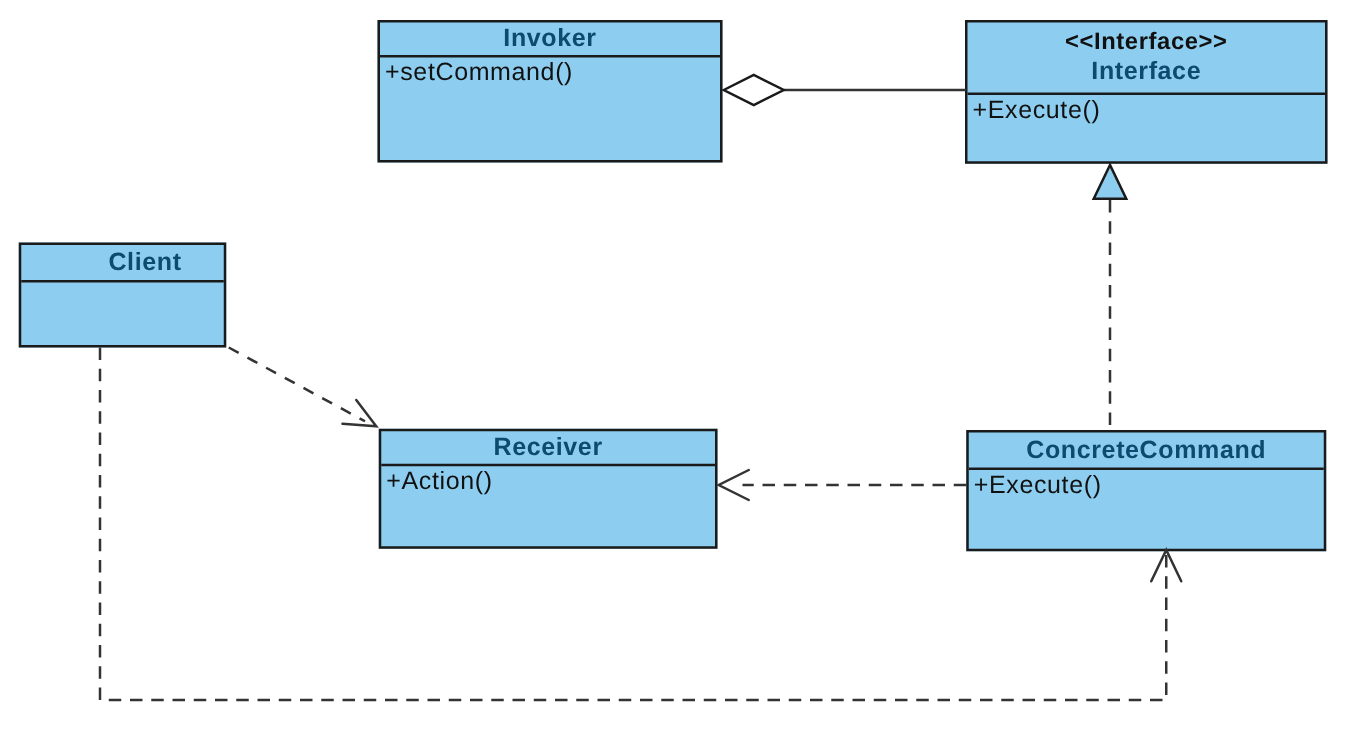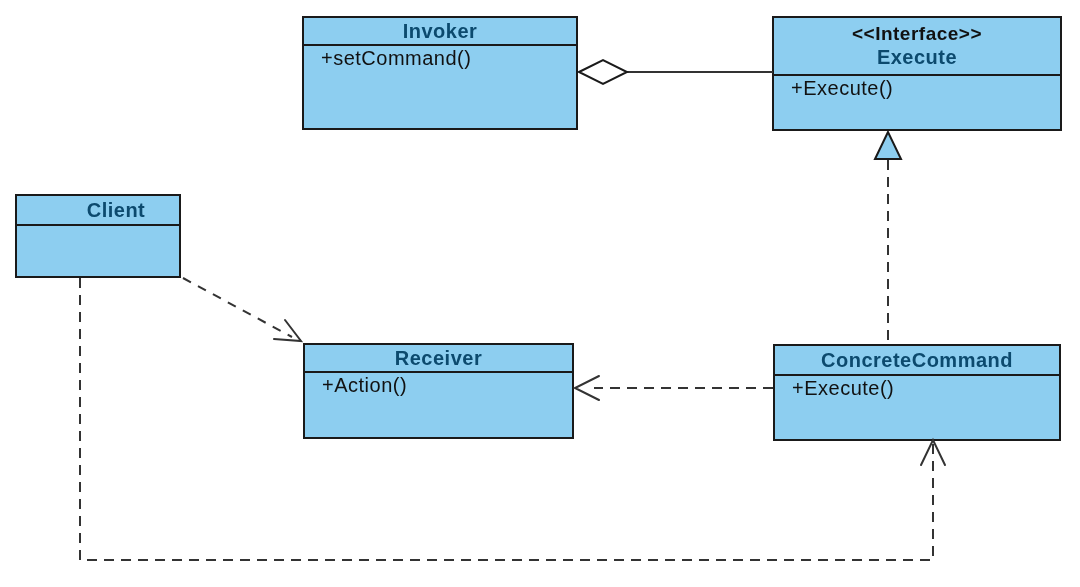--- a/index.html
+++ b/index.html
@@ -41,21 +41,21 @@
     white-space: nowrap;
   }
   .uml-stereotype {
     font-weight: 700;
     font-size: 19px;
     letter-spacing: 0.5px;
     color: #111;
     white-space: nowrap;
   }
   .uml-body {
-    padding: 1px 17px;
+    padding: 1px 4px;
   }
   .uml-method {
     font-size: 20px;
     letter-spacing: 0.5px;
     color: #111;
     white-space: nowrap;
   }
 
   svg.connectors {
     position: absolute;
@@ -98,21 +98,21 @@
       <div class="uml-name">Invoker</div>
     </div>
     <div class="uml-body">
       <div class="uml-method">+setCommand()</div>
     </div>
   </div>
 
   <div class="uml-class" style="left:772px; top:16px; width:290px; height:115px;">
     <div class="uml-header" style="height:58px;">
       <div class="uml-stereotype">&lt;&lt;Interface&gt;&gt;</div>
-      <div class="uml-name">Execute</div>
+      <div class="uml-name">Interface</div>
     </div>
     <div class="uml-body">
       <div class="uml-method">+Execute()</div>
     </div>
   </div>
 
   <div class="uml-class" style="left:15px; top:194px; width:166px; height:84px;">
     <div class="uml-header" style="height:30px;padding-left:36px;">
       <div class="uml-name">Client</div>
     </div>

